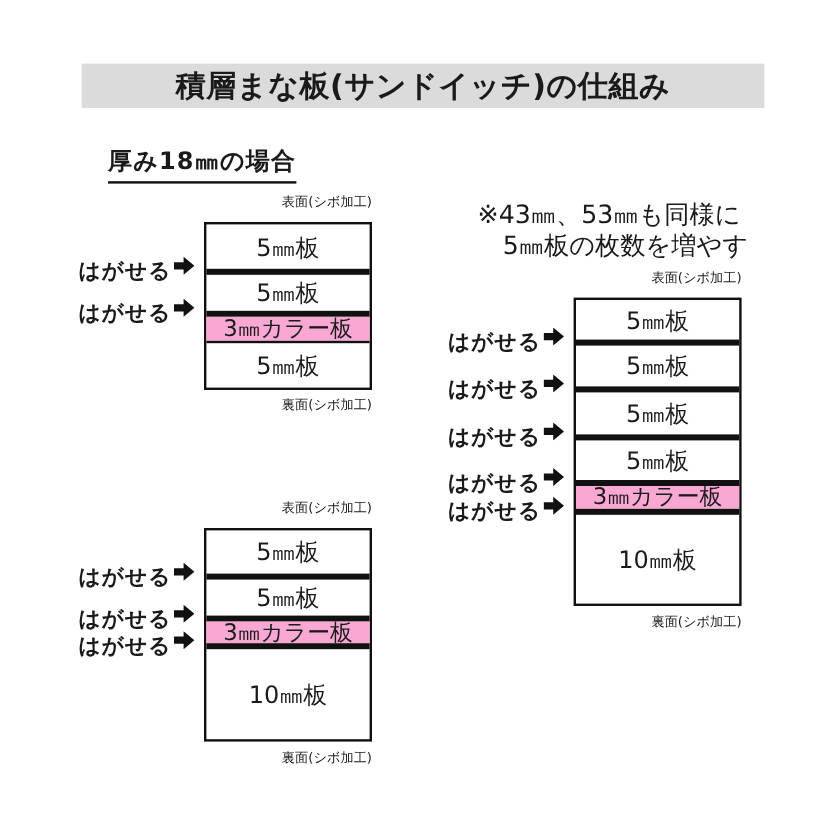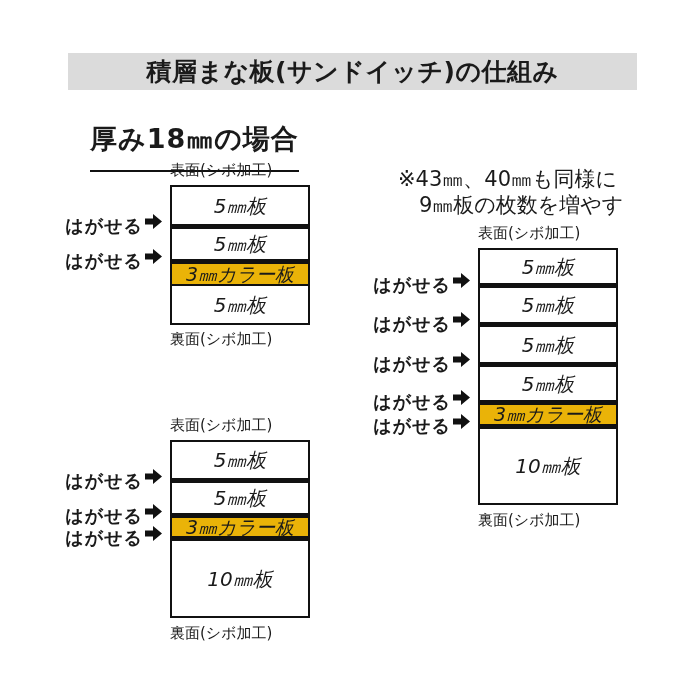--- a/index.html
+++ b/index.html
@@ -6,32 +6,32 @@
   .canvas{
     position:relative;width:692px;height:700px;background:#ffffff;overflow:hidden;
     font-family:"DejaVu Sans","Liberation Sans",sans-serif;color:#1a1a1a;
   }
   .title-bar{
     position:absolute;left:68px;top:53px;width:569px;height:37px;
     background:#dbdbdb;font-size:25px;font-weight:bold;text-align:center;
     line-height:38px;letter-spacing:.5px;white-space:nowrap;
   }
   .heading{
-    position:absolute;font-size:27px;font-weight:bold;letter-spacing:1px;
-    border-bottom:2px solid #111;padding-bottom:13px;white-space:nowrap;
+    position:absolute;font-size:20px;font-weight:bold;letter-spacing:1px;
+    border-bottom:2px solid #111;padding-bottom:3px;white-space:nowrap;
   }
   .note{position:absolute;font-size:21px;line-height:26px;white-space:nowrap;}
   .note .indent{margin-left:21px;}
-  .face-label{position:absolute;width:140px;text-align:left;font-size:15px;white-space:nowrap;}
+  .face-label{position:absolute;width:140px;text-align:right;font-size:11px;white-space:nowrap;}
   .board{
     position:absolute;width:140px;border:2px solid #111;background:#fff;
     box-sizing:border-box;display:flex;flex-direction:column;
   }
-  .layer{display:flex;align-items:center;justify-content:center;font-size:20px;line-height:1;white-space:nowrap;font-style:italic;}
-  .layer.colorboard{background:#eab308;font-size:19px;}
+  .layer{display:flex;align-items:center;justify-content:center;font-size:20px;line-height:1;white-space:nowrap;}
+  .layer.colorboard{background:#f9a8d4;font-size:19px;}
   .layer.grow{flex:1;}
   .sep{height:5px;background:#111;}
   .sep.thin{height:2px;}
   .peel{
     position:absolute;height:24px;display:flex;justify-content:flex-end;
     font-size:18px;font-weight:bold;letter-spacing:1px;white-space:nowrap;
   }
   .peel svg{margin-left:2px;display:block;}
 </style>
 </head>
@@ -96,22 +96,22 @@
   <div class="peel" style="right:530px;top:526px;">
     <span>はがせる</span>
     <svg width="17" height="15" viewBox="0 0 17 15">
         <path d="M0 4.5 H8 V0 L17 7.5 L8 15 V10.5 H0 Z" fill="#111"></path>
       </svg>
   </div>
 
   <div class="face-label" style="left:170px;top:624px;">裏面(シボ加工)</div>
 
   <div class="note" style="left:398px;top:166px;">
-    <div>※43㎜、40㎜も同様に</div>
-    <div class="indent">9㎜板の枚数を増やす</div>
+    <div>※43㎜、53㎜も同様に</div>
+    <div class="indent">5㎜板の枚数を増やす</div>
   </div>
   <div class="face-label" style="left:478px;top:224px;">表面(シボ加工)</div>
 
   <div class="board" style="left:478px;top:248px;height:257px;">
     <div class="layer" style="height:33px;">5㎜板</div>
     <div class="sep"></div>
     <div class="layer" style="height:34px;">5㎜板</div>
     <div class="sep"></div>
     <div class="layer" style="height:35px;">5㎜板</div>
     <div class="sep"></div>

